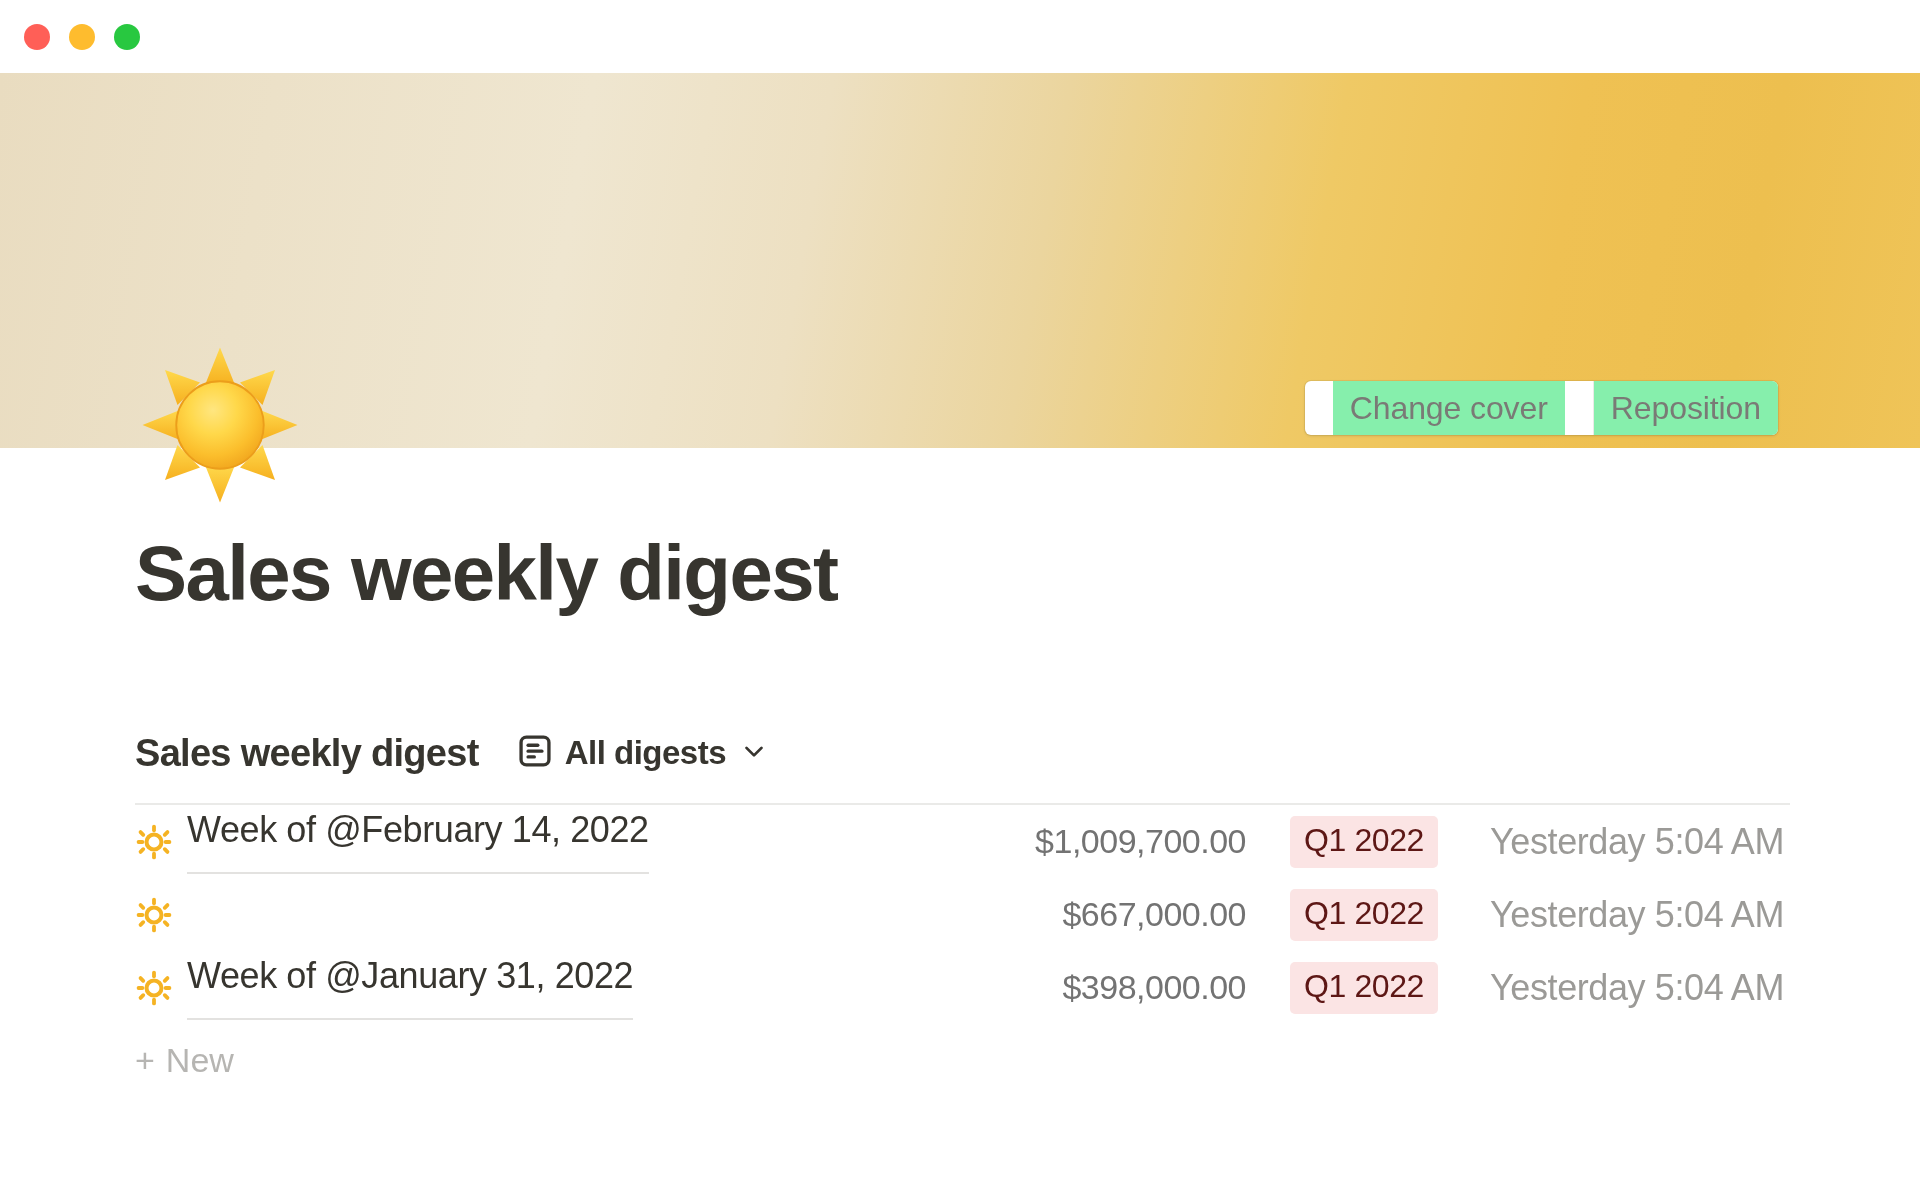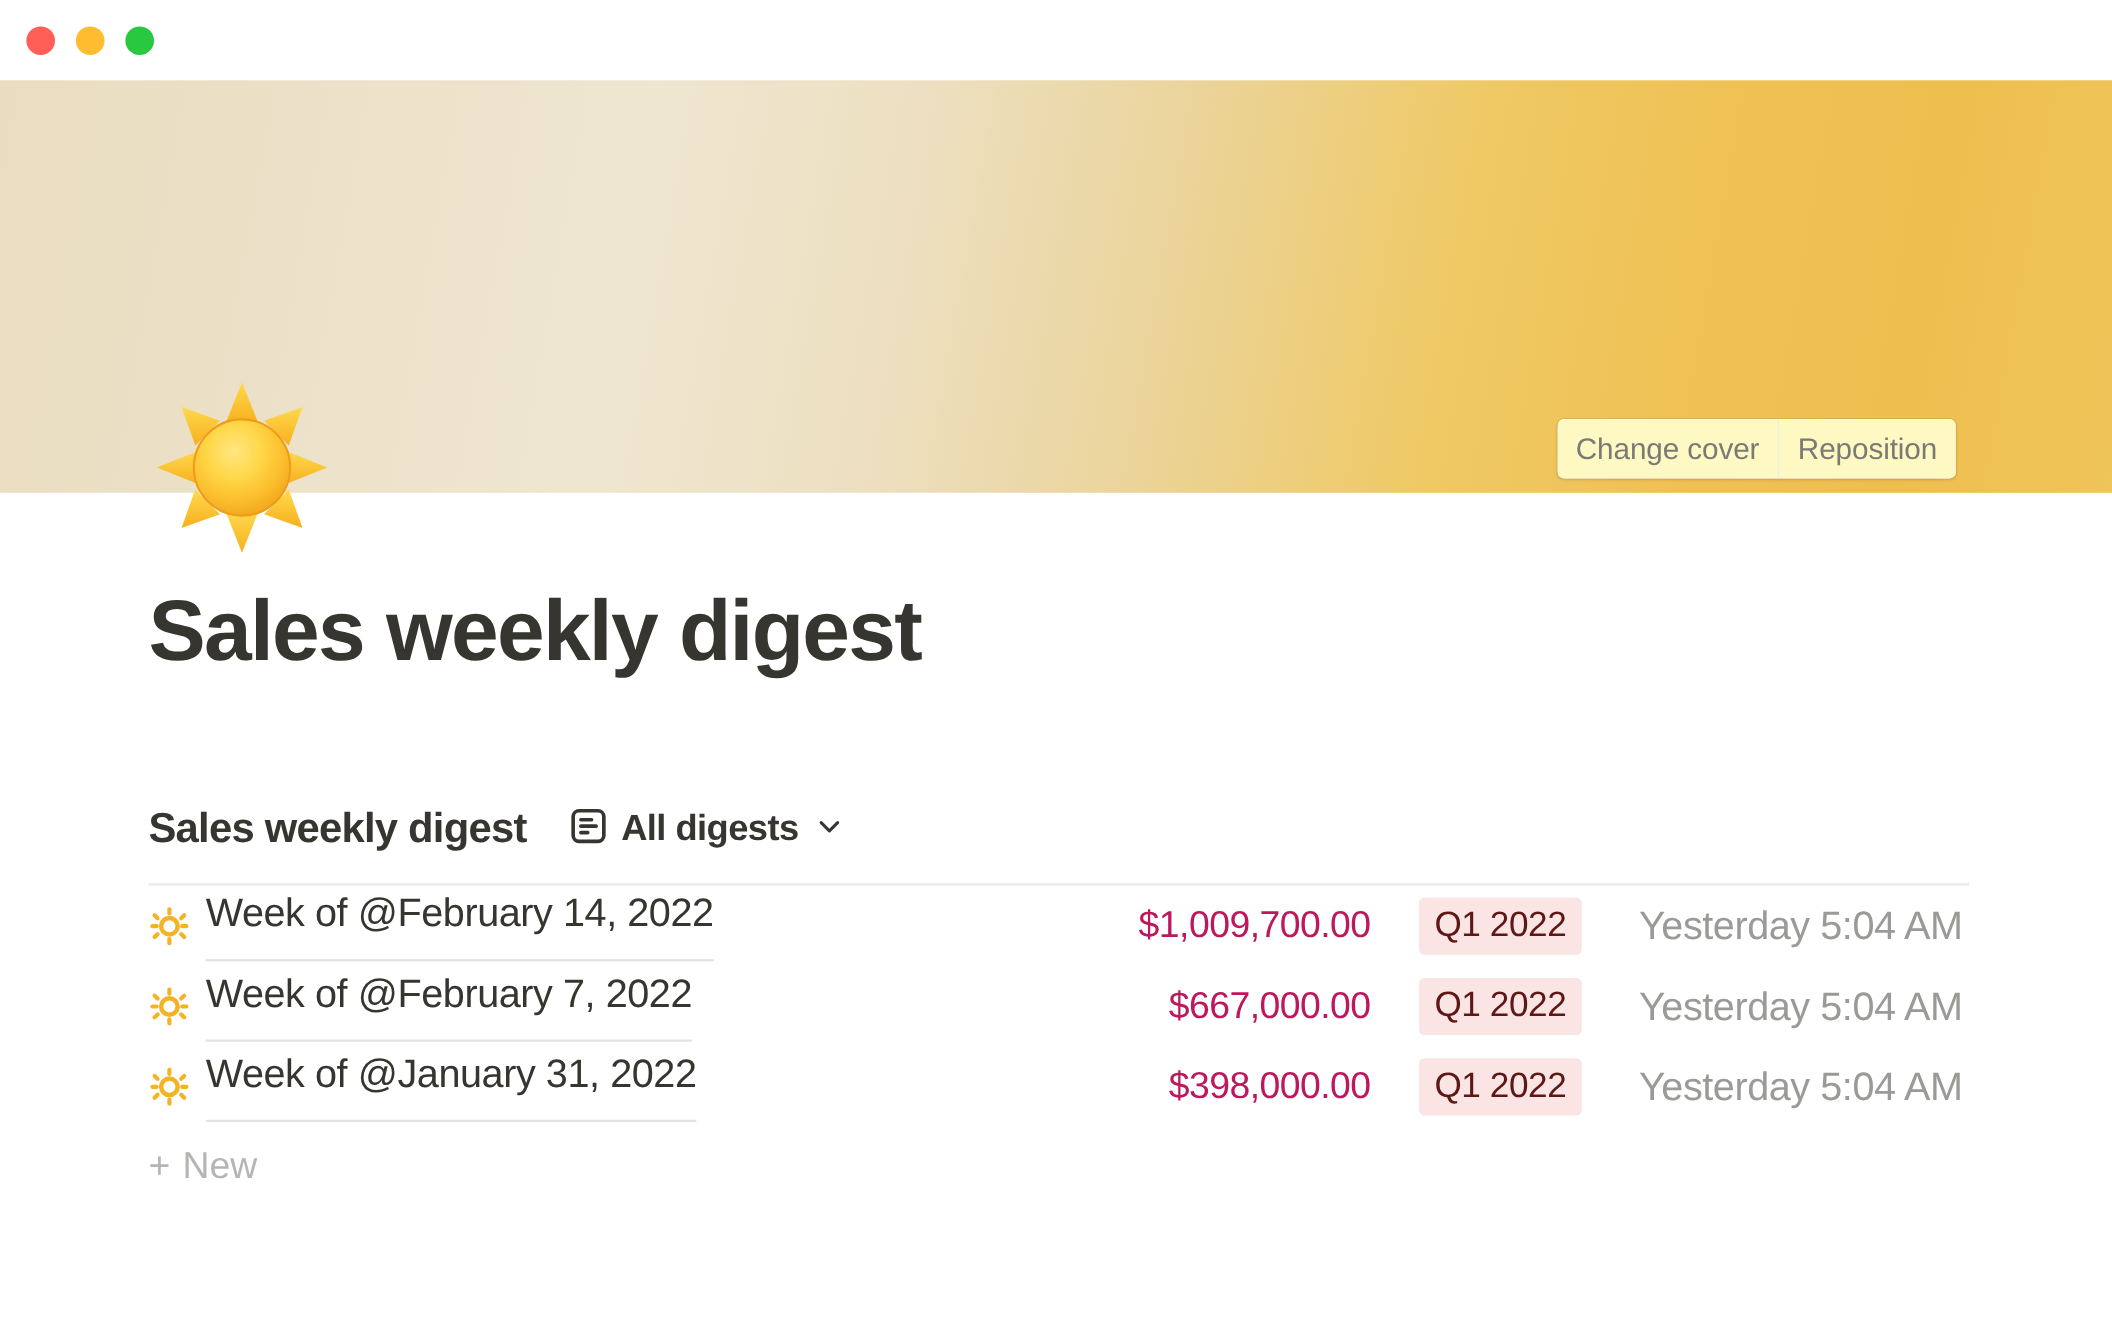--- a/index.html
+++ b/index.html
@@ -66,28 +66,29 @@
     background: #ffffff;
     border-radius: 6px;
     box-shadow: 0 1px 3px rgba(15,15,15,.12), 0 0 0 1px rgba(15,15,15,.06);
     overflow: hidden;
     height: 54px;
   }
   .cover-btn {
     display: flex;
     align-items: center;
     padding: 0 17px;
-    font-size: 27px;
+    font-size: 32px;
     color: #7A7A76;
-    background: #fef9c3;
+    background: #86efac;
     border: none;
     cursor: pointer;
     white-space: nowrap;
     font-family: "Liberation Sans", sans-serif;
     letter-spacing: -0.1px;
+    margin-left: 28px;
   }
   .cover-btn + .cover-btn { border-left: 1px solid #EAEAE8; }
 
   
   .page-icon {
     position: absolute;
     left: 140px;
     top: 345px;
     width: 160px;
     height: 160px;
@@ -180,21 +181,21 @@
   }
 
   .row-right {
     margin-left: auto;
     display: flex;
     align-items: center;
     gap: 0;
   }
   .cell-amount {
     font-size: 34px;
-    color: #be185d;
+    color: #737373;
     text-align: right;
     letter-spacing: -0.5px;
     white-space: nowrap;
     min-width: 260px;
   }
   .cell-badge-wrap {
     display: flex;
     justify-content: flex-start;
     width: 200px;
     margin-left: 44px;
@@ -345,21 +346,20 @@
                 <rect x="1.4" y="14.4" width="6.4" height="3.2" rx="1.6"></rect>
                 <rect x="24.2" y="14.4" width="6.4" height="3.2" rx="1.6"></rect>
                 <rect x="4.2" y="5.6" width="3.2" height="6.4" rx="1.6" transform="rotate(-45 5.8 8.8)"></rect>
                 <rect x="24.6" y="5.6" width="3.2" height="6.4" rx="1.6" transform="rotate(45 26.2 8.8)"></rect>
                 <rect x="4.2" y="20.0" width="3.2" height="6.4" rx="1.6" transform="rotate(45 5.8 23.2)"></rect>
                 <rect x="24.6" y="20.0" width="3.2" height="6.4" rx="1.6" transform="rotate(-45 26.2 23.2)"></rect>
               </g>
               <circle cx="16" cy="16" r="6.3" fill="none" stroke="#F5B323" stroke-width="3.4"></circle>
             </svg>
           </span>
-          <span class="row-title">Week of @February 7, 2022</span>
         </div>
         <div class="row-right">
           <span class="cell-amount">$667,000.00</span>
           <span class="cell-badge-wrap">
             <span class="badge">Q1 2022</span>
           </span>
           <span class="cell-time">Yesterday 5:04 AM</span>
         </div>
       </div>
 

